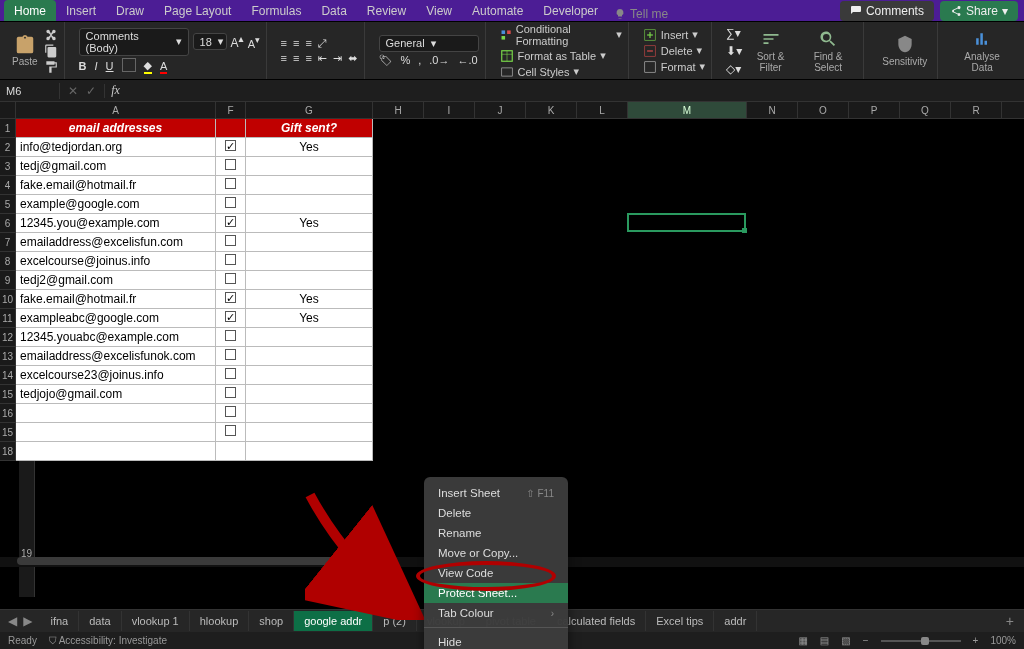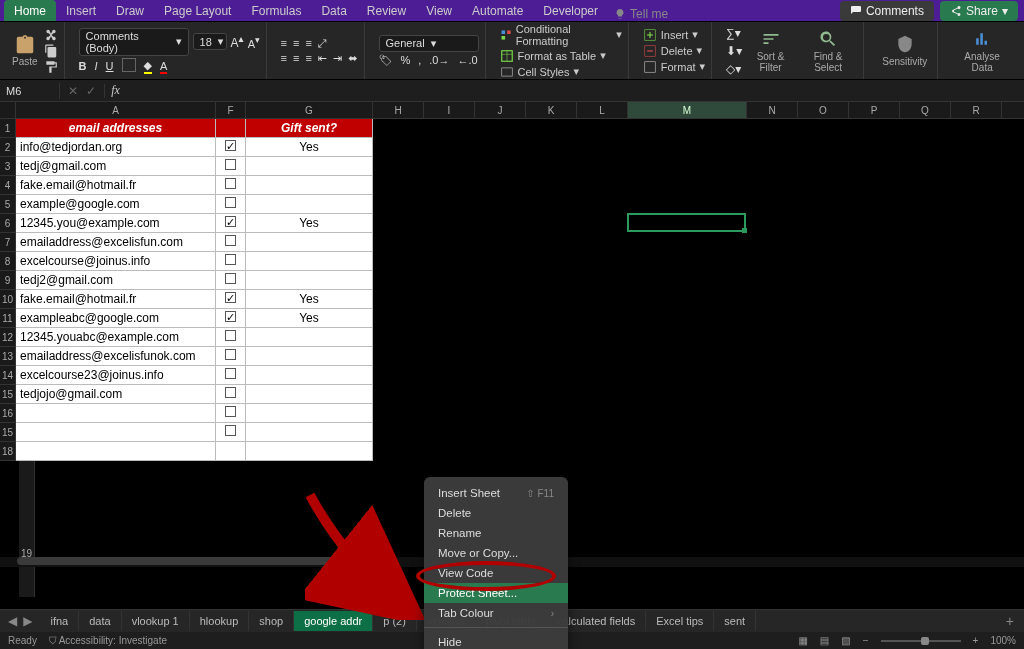--- a/index.html
+++ b/index.html
@@ -675,21 +675,21 @@
       <div class="stab">data</div>
       <div class="stab">vlookup 1</div>
       <div class="stab">hlookup</div>
       <div class="stab">shop</div>
       <div class="stab active">google addr</div>
       <div class="stab">p (2)</div>
       <div class="stab">vlookup</div>
       <div class="stab">pivot table</div>
       <div class="stab">calculated fields</div>
       <div class="stab">Excel tips</div>
-      <div class="stab">sent</div>
+      <div class="stab">addr</div>
     </div>
   <div class="add">+</div>
 </div>
 
 <div class="statusbar">
   <span>Ready</span>
   <span>⛉ <span>Accessibility: Investigate</span></span>
   <div class="spacer"></div>
   <span>▦</span>
   <span>▤</span>

